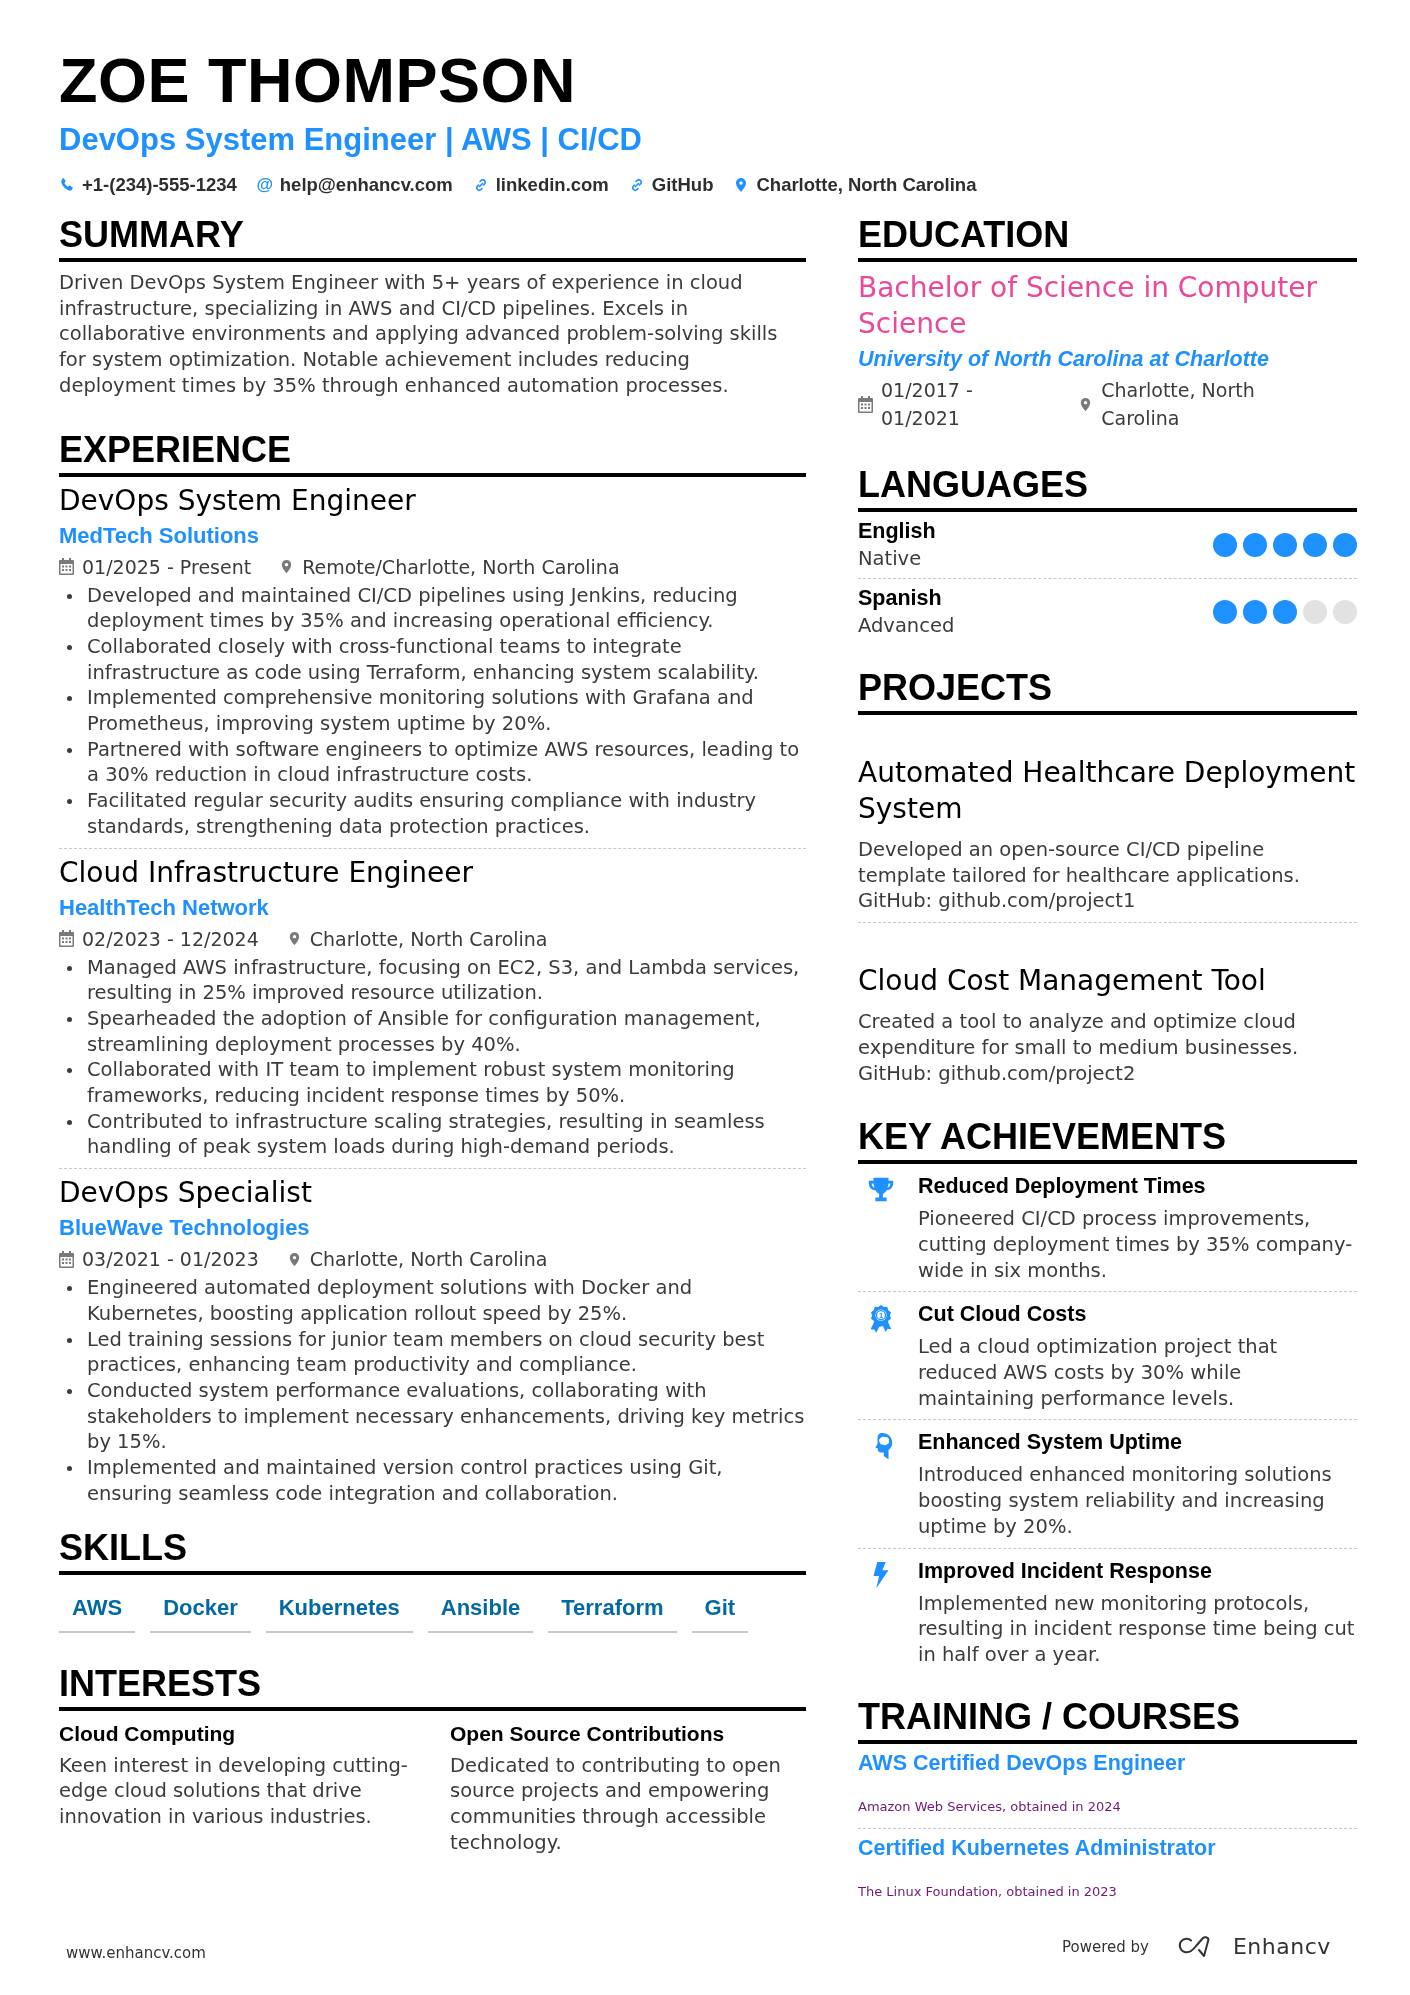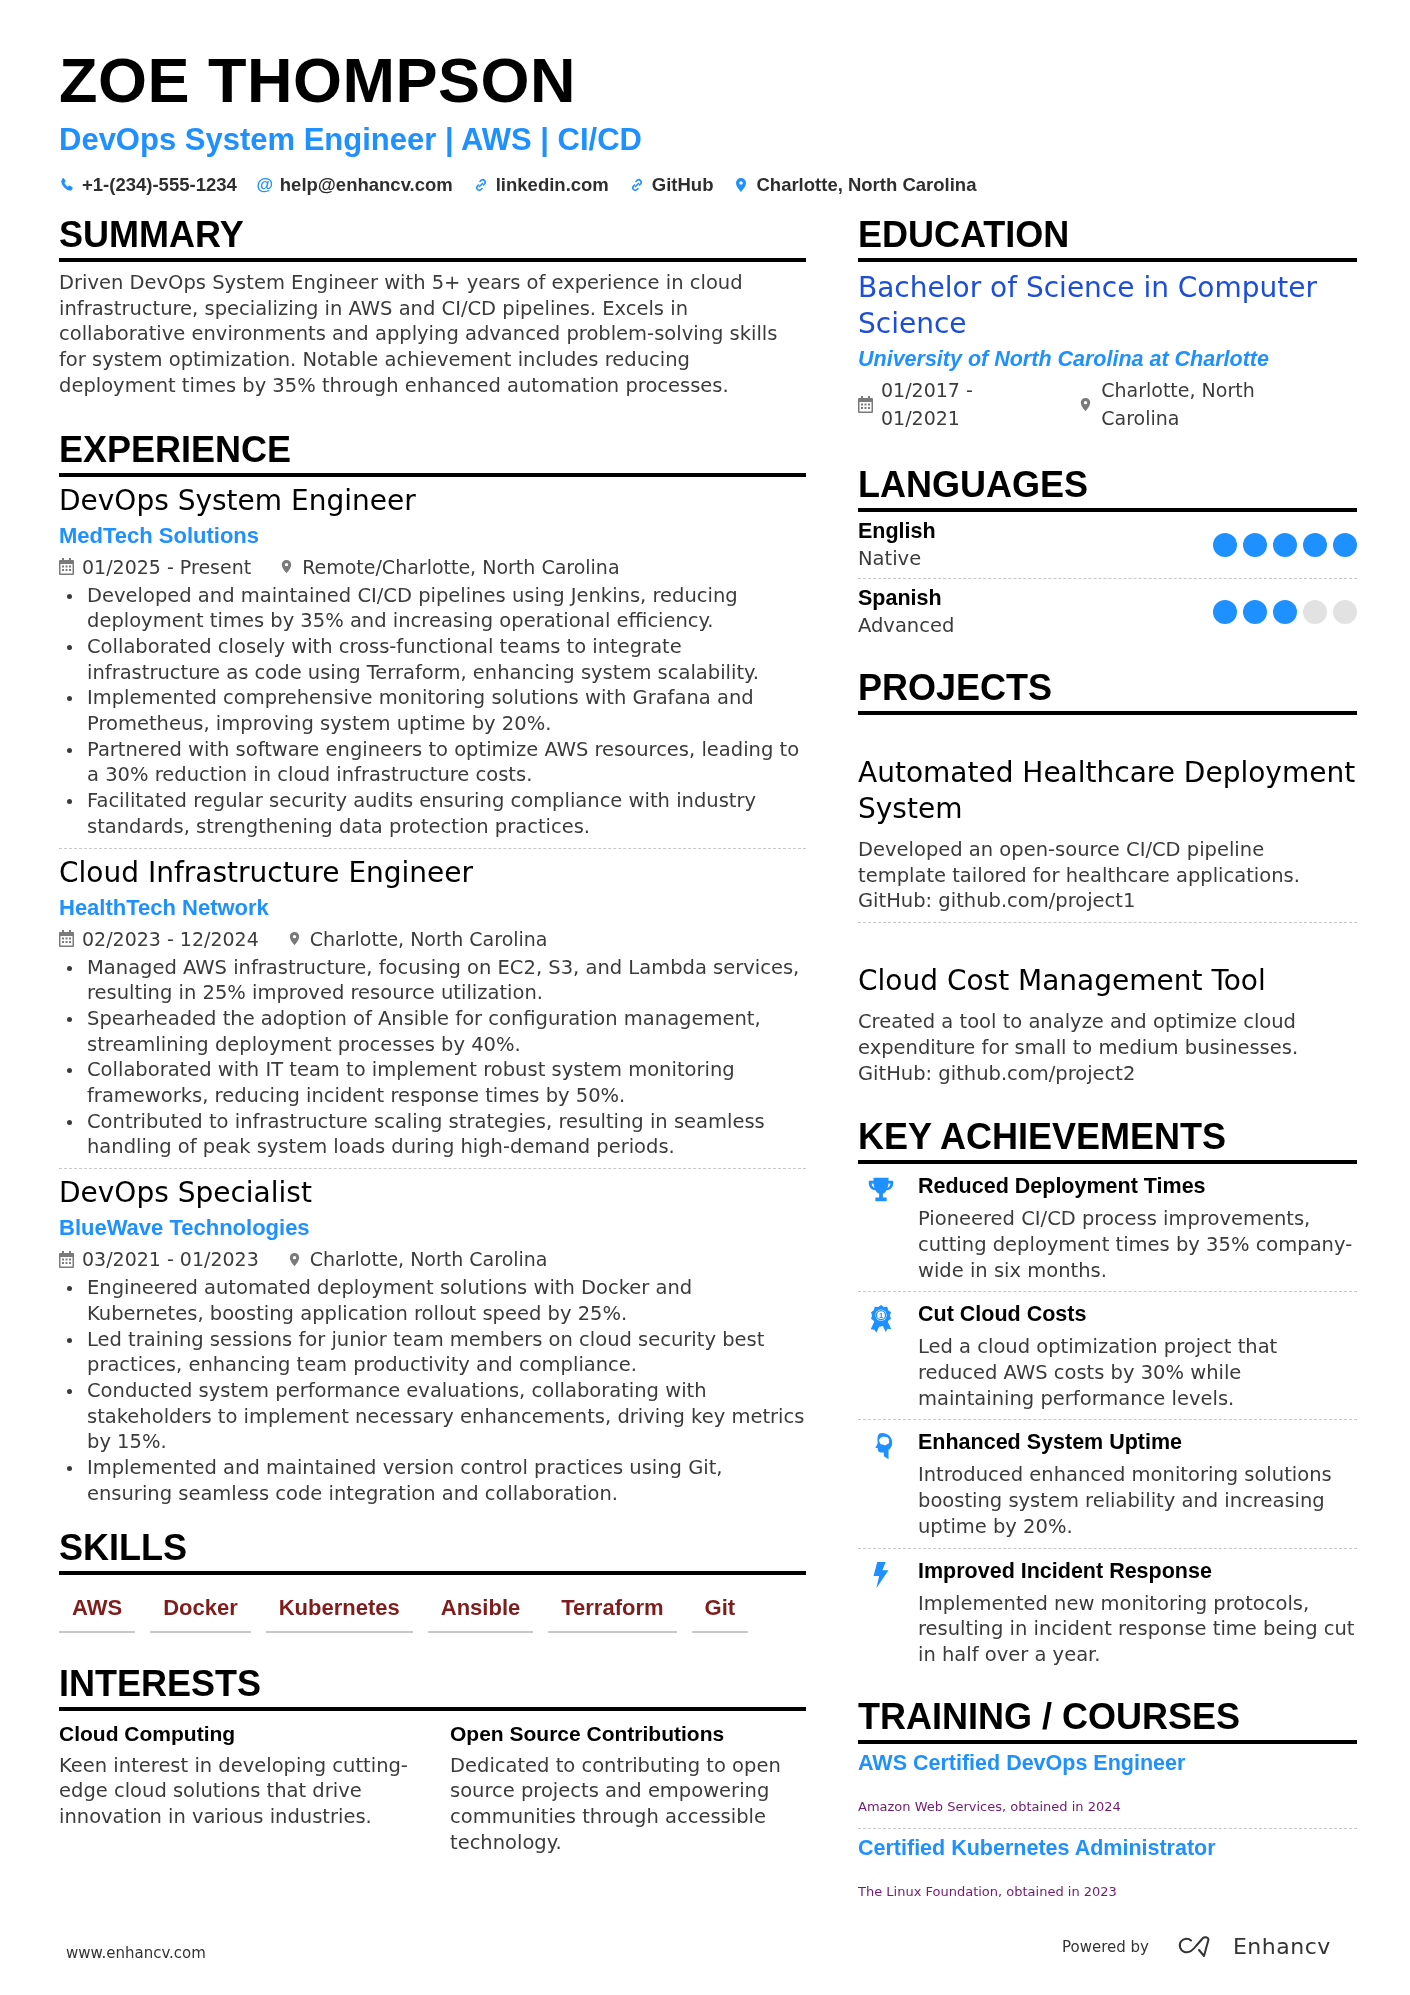--- a/index.html
+++ b/index.html
@@ -31,29 +31,29 @@
   .company { font-family: "Liberation Sans", sans-serif; font-weight: 700; font-size: 22px; line-height: 30px; color: #1e90ff; margin-top: 2px; }
   .meta { display: flex; align-items: center; font-size: 19px; line-height: 28px; color: #3b3b3b; margin-top: 2px; }
   .meta .mi { display: inline-flex; align-items: center; margin-right: 28px; }
   .meta .mic { color: #7a7a7a; margin-right: 8px; display: inline-flex; }
   .meta svg { width: 15px; height: 17px; }
   .bullets { list-style: none; margin-top: 2px; }
   .bullets li { position: relative; padding-left: 28px; font-size: 19.5px; line-height: 25.7px; color: #3b3b3b; }
   .bullets li::before { content: ""; position: absolute; left: 8px; top: 11px; width: 5px; height: 5px; border-radius: 50%; background: #3b3b3b; }
 
   .skills { display: flex; margin-top: 12px; }
-  .skill { font-family: "Liberation Sans", sans-serif; font-weight: 700; font-size: 22px; line-height: 30px; color: #7f1d1d; padding: 6px 13px 8px 13px; border-bottom: 2px solid #c8c8c8; margin-right: 15px; }
+  .skill { font-family: "Liberation Sans", sans-serif; font-weight: 700; font-size: 22px; line-height: 30px; color: #0369a1; padding: 6px 13px 8px 13px; border-bottom: 2px solid #c8c8c8; margin-right: 15px; }
 
   .interests { display: flex; margin-top: 8px; }
   .interest { width: 391px; padding-right: 20px; }
   .interest:last-child { width: 356px; padding-right: 0; }
   .interest-title { font-family: "Liberation Sans", sans-serif; font-weight: 700; font-size: 21px; line-height: 30px; color: #000; }
   .interest-desc { margin-top: 4px; }
 
-  .edu-degree { font-size: 28px; line-height: 36px; color: #1d4ed8; margin-top: 8px; }
+  .edu-degree { font-size: 28px; line-height: 36px; color: #ec4899; margin-top: 8px; }
   .edu-school { font-family: "Liberation Sans", sans-serif; font-weight: 700; font-size: 21.5px; line-height: 30px; color: #1e90ff; margin-top: 2px; font-style: italic; }
 
   .lang { display: flex; justify-content: space-between; align-items: center; padding: 6px 0 6px 0; border-bottom: 1px dashed #c8c8c8; }
   .lang:last-child { border-bottom: none; }
   .lang-name { font-family: "Liberation Sans", sans-serif; font-weight: 700; font-size: 21.5px; line-height: 27px; color: #000; }
   .lang-level { font-size: 19.5px; line-height: 27px; color: #3b3b3b; }
   .dots { display: flex; }
   .dot { width: 24px; height: 24px; border-radius: 50%; background: #1e90ff; margin-left: 6px; }
   .dot.off { background: #e2e2e2; }
 

